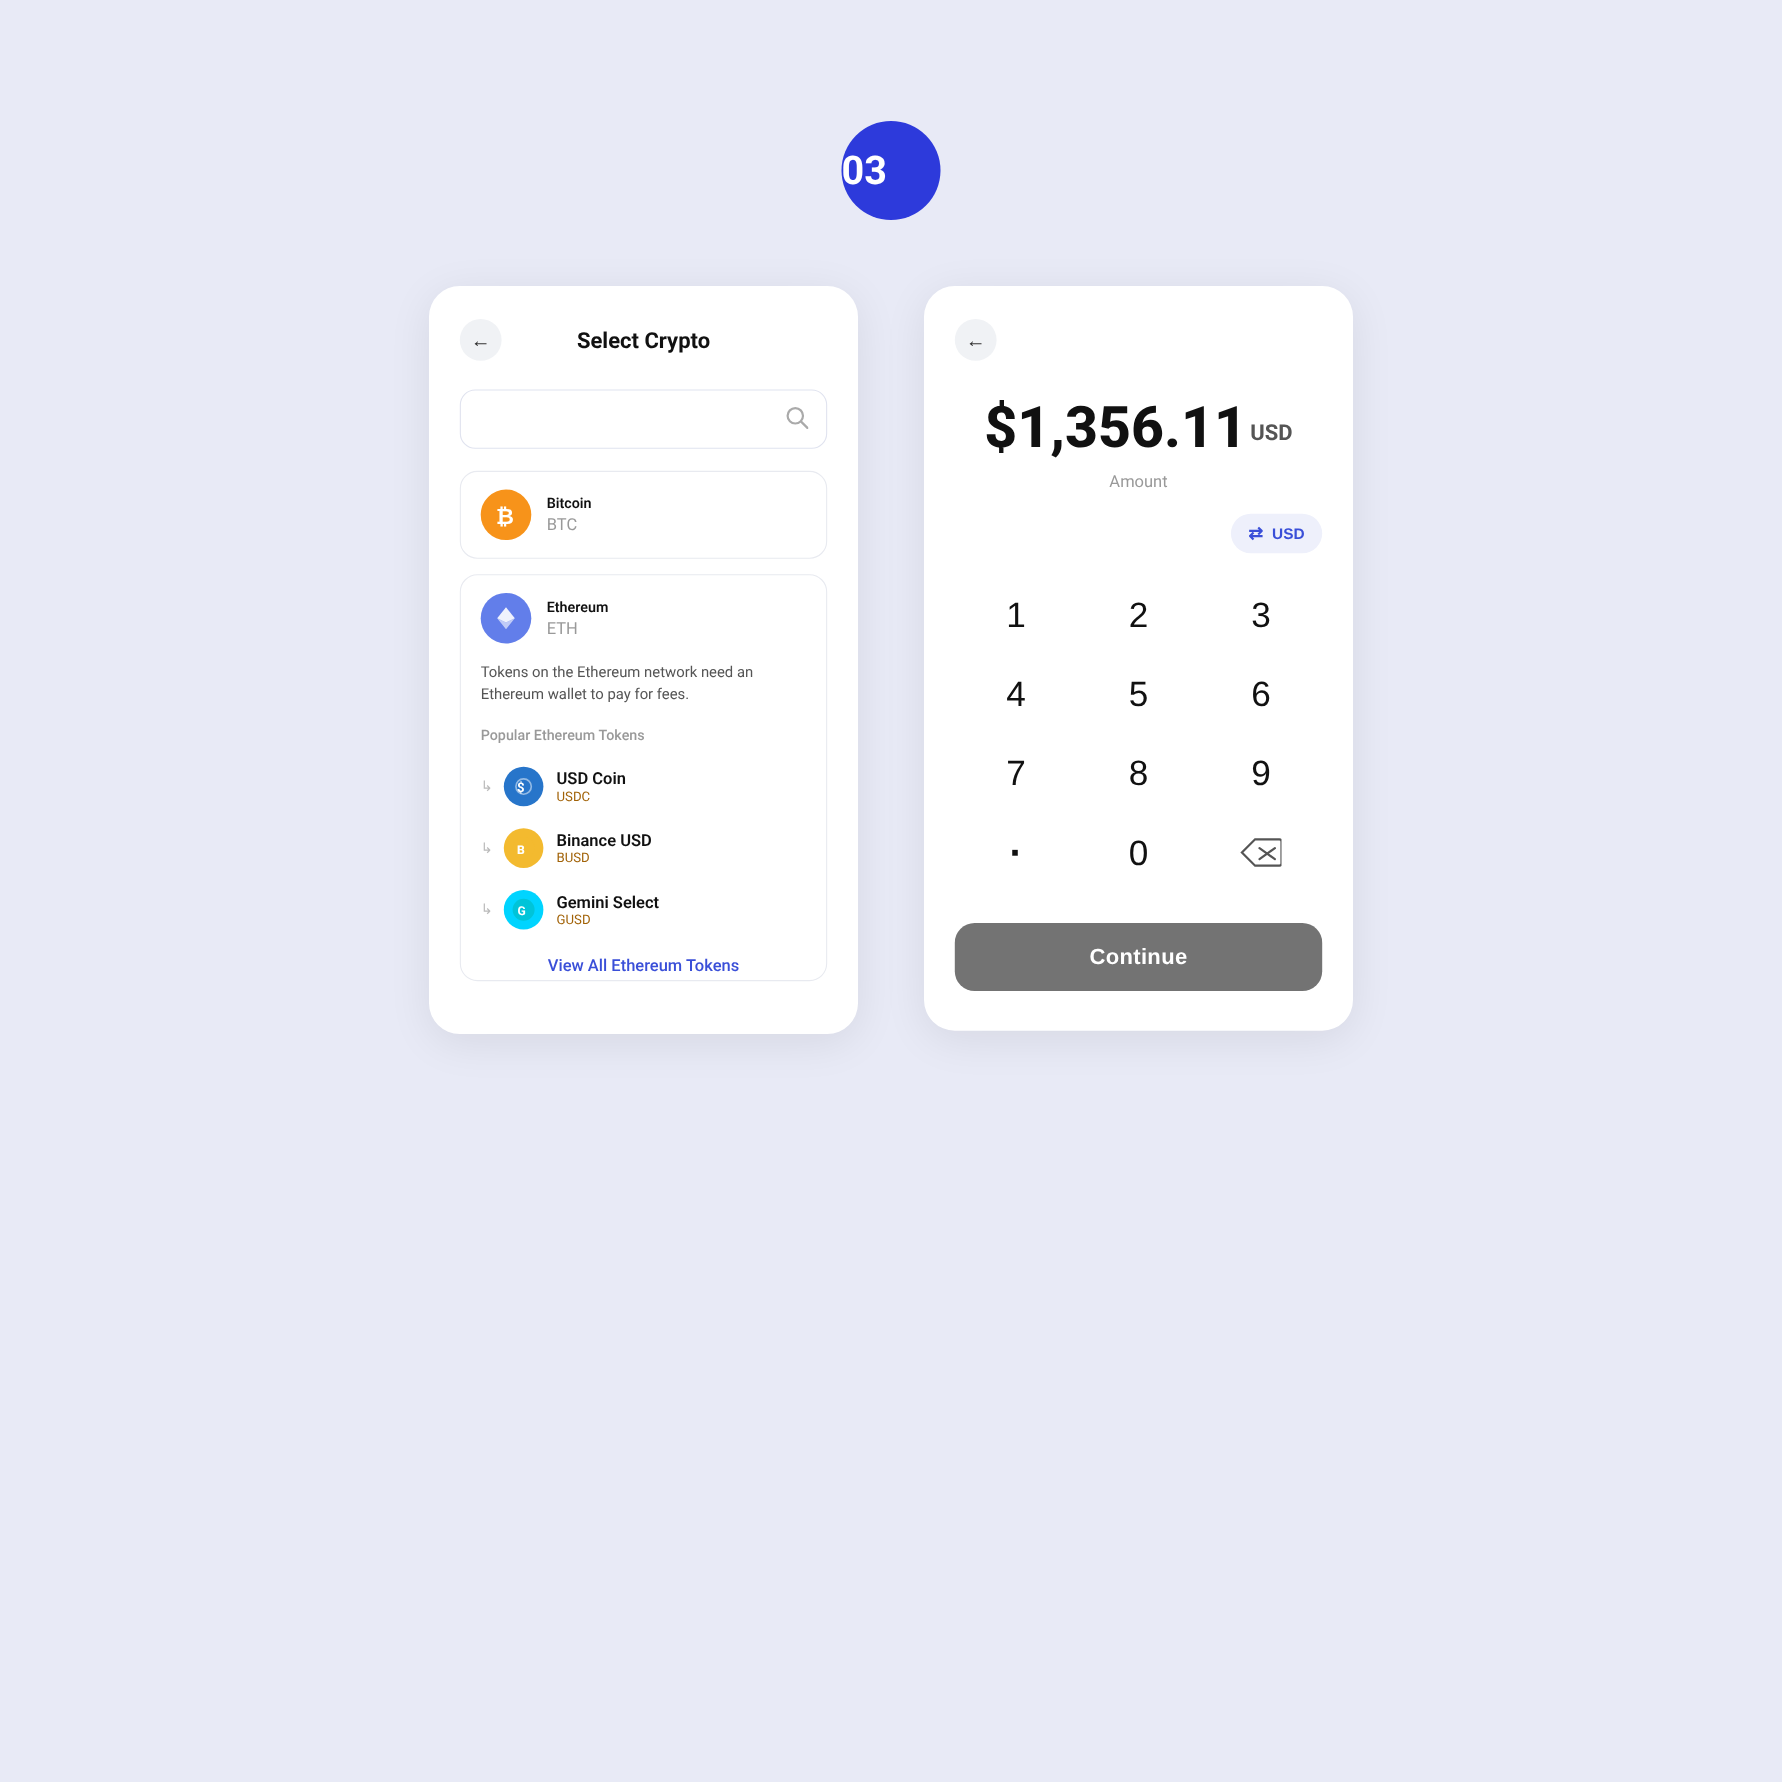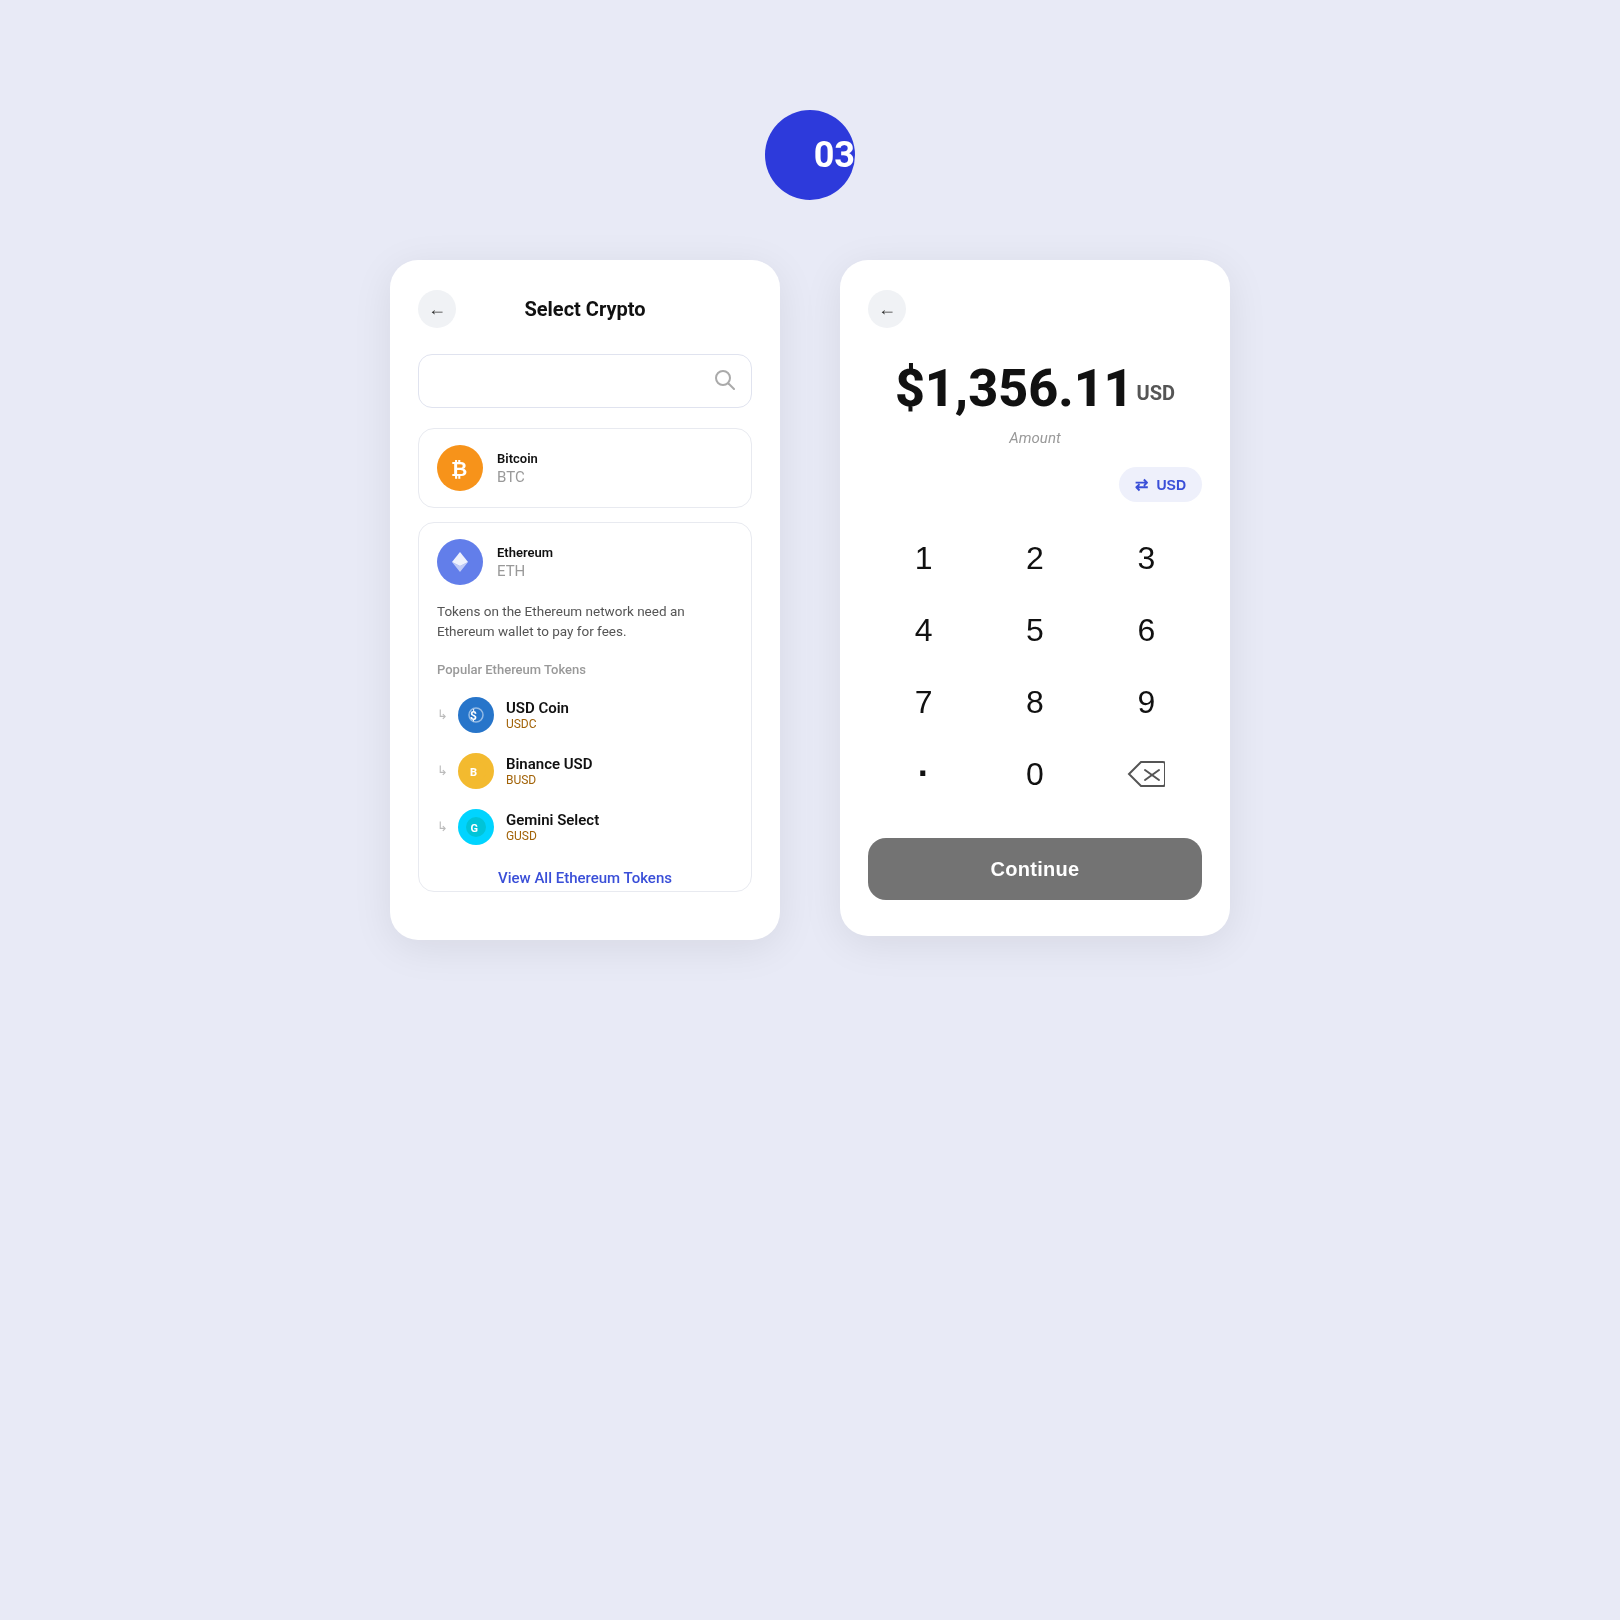--- a/index.html
+++ b/index.html
@@ -16,21 +16,21 @@
     }
 
     .step-badge {
       width: 90px;
       height: 90px;
       border-radius: 50%;
       background: #2d3adb;
       color: white;
       display: flex;
       align-items: center;
-      justify-content: flex-end;
+      justify-content: flex-start;
       font-size: 36px;
       font-weight: 700;
       margin-top: 110px;
       margin-bottom: 60px;
     }
 
     .panels-container {
       display: flex;
       flex-direction: row;
       gap: 60px;
@@ -252,21 +252,20 @@
       color: #555;
       vertical-align: super;
       margin-left: 3px;
     }
 
     .amount-label {
       text-align: center;
       font-size: 15px;
       color: #999;
       margin-bottom: 20px;
-      font-style: italic;
     }
 
     .currency-toggle {
       display: flex;
       justify-content: flex-end;
       margin-bottom: 20px;
     }
 
     .currency-toggle-btn {
       background: #eef0fb;

